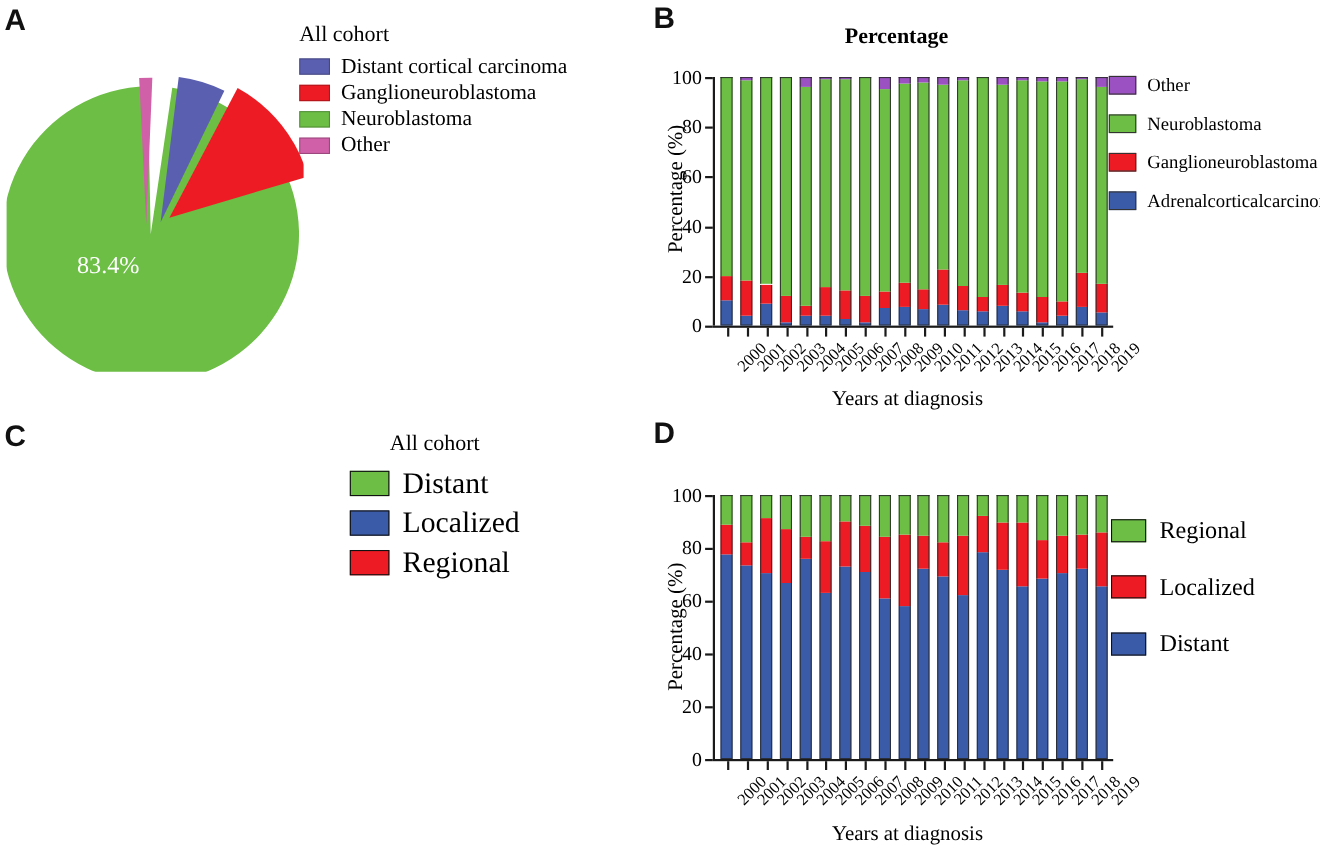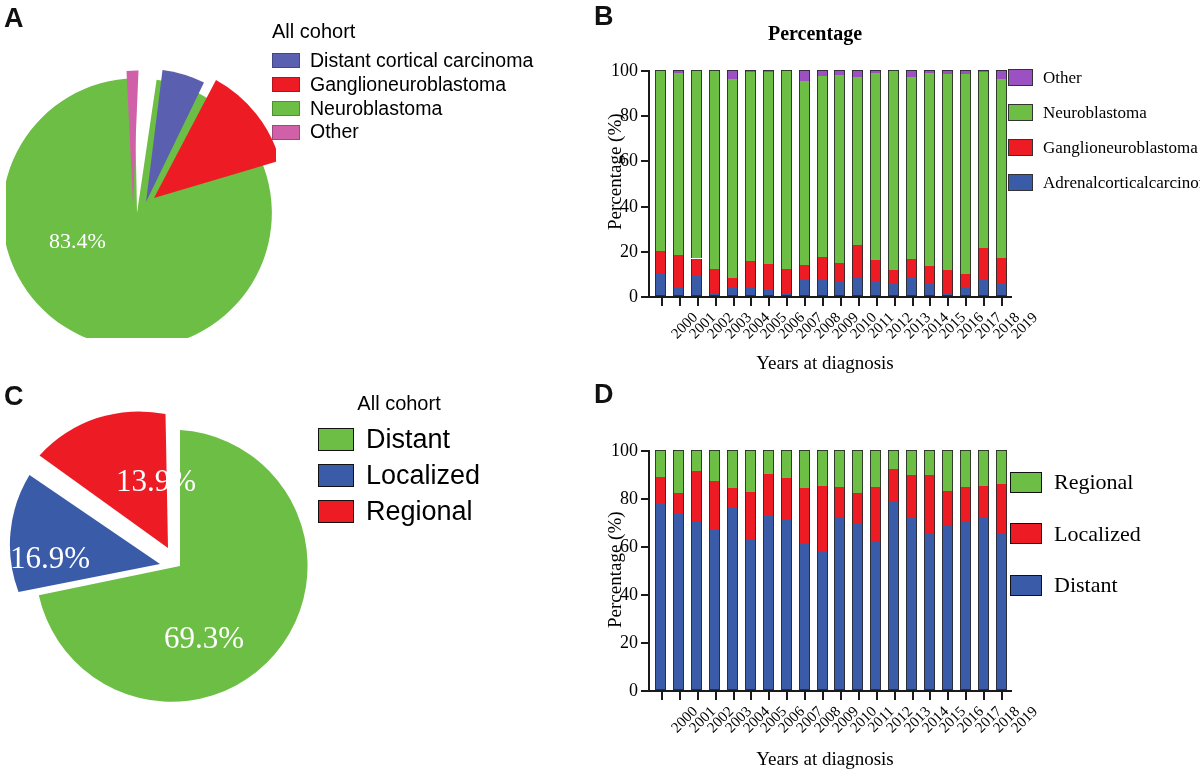--- a/index.html
+++ b/index.html
@@ -33,21 +33,21 @@
   }
   
   #panel-a { left: 0; top: 0; width: 590px; height: 380px; }
   #panel-c { left: 0; top: 378px; width: 590px; height: 395px; }
   #panel-b { left: 590px; top: 0; width: 610px; height: 380px; }
   #panel-d { left: 590px; top: 378px; width: 610px; height: 395px; }
 
   .pie-wrap { position: absolute; }
   .pie-legend {
     position: absolute;
-    font-family: Liberation Sans, sans-serif;
+    font-family: Liberation Serif, serif;
   }
   .pie-legend .legend-title {
     font-size: 20px;
     margin-bottom: 7px;
     white-space: nowrap;
   }
   .legend-row {
     display: flex;
     align-items: center;
     margin-bottom: 2px;
@@ -171,21 +171,21 @@
         <path fill="#ED1C24" d="M 136 198
                  L 198.0 80.0
                  A 133 133 0 0 1 262.0 160.5
                  Z" transform="translate(12,-8)"></path>
 
         <path fill="#D060A8" d="M 133 200
                  L 126.5 67.0
                  A 133 133 0 0 1 138.5 66.6
                  Z" transform="translate(-6,-4)"></path>
       </svg>
-      <div class="pie-label" style="left:43px; top:220px;">83.4%</div>
+      <div class="pie-label" style="left:64px; top:220px;">83.4%</div>
     </div>
 
     <div class="pie-legend" id="legend-a" style="left:272px; top:20px;">
       <div class="legend-title">All cohort</div>
       <div class="legend-row">
         <span class="legend-swatch" style="background:#5B5FAF"></span>
         <span class="legend-label">Distant cortical carcinoma</span>
       </div>
       <div class="legend-row">
         <span class="legend-swatch" style="background:#ED1C24"></span>
@@ -198,42 +198,20 @@
       <div class="legend-row">
         <span class="legend-swatch" style="background:#D060A8"></span>
         <span class="legend-label">Other</span>
       </div>
     </div>
   </div>
 
   <div class="panel" id="panel-c">
     <div class="panel-letter" style="left:4px; top:5px;">C</div>
 
-    <div class="pie-wrap" style="left:0px; top:20px; width:310px; height:320px;">
-      <svg width="310" height="320" viewBox="0 0 310 320">
-
-        <path fill="#6CBE45" d="M 180 168
-                 L 180 32
-                 A 136 136 0 1 1 38.8 197.2
-                 Z"></path>
-
-        <path fill="#3A5BA8" d="M 176 164
-                 L 34.5 192.0
-                 A 134 134 0 0 1 45.5 75.0
-                 Z" transform="translate(-16,2)"></path>
-
-        <path fill="#ED1C24" d="M 176 164
-                 L 47.5 71.5
-                 A 134 134 0 0 1 173.5 30.1
-                 Z" transform="translate(-8,-14)"></path>
-      </svg>
-      <div class="pie-label" style="left:116px; top:65px;">13.9%</div>
-      <div class="pie-label" style="left:10px; top:142px;">16.9%</div>
-      <div class="pie-label" style="left:164px; top:222px;">69.3%</div>
-    </div>
 
     <div class="pie-legend" id="legend-c" style="left:318px; top:14px;">
       <div class="legend-title">All cohort</div>
       <div class="legend-row">
         <span class="legend-swatch" style="background:#6CBE45"></span>
         <span class="legend-label">Distant</span>
       </div>
       <div class="legend-row">
         <span class="legend-swatch" style="background:#3A5BA8"></span>
         <span class="legend-label">Localized</span>

